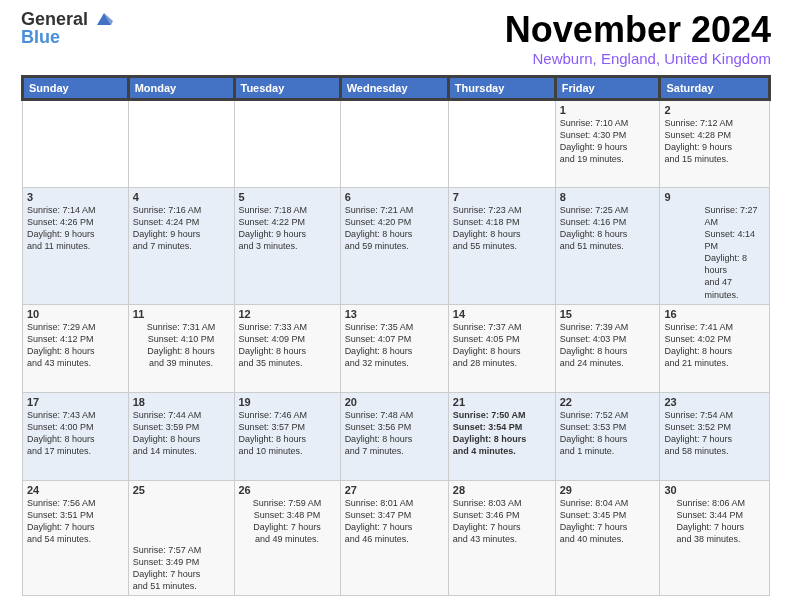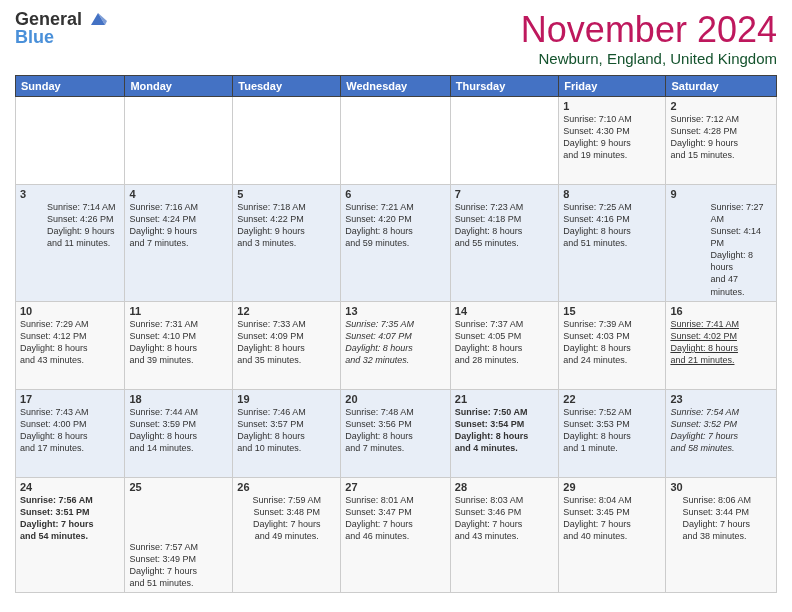--- a/index.html
+++ b/index.html
@@ -1,38 +1,38 @@
 <!DOCTYPE html>
 <html><head>
   <meta charset="utf-8">
   <style>
     * { box-sizing: border-box; margin: 0; padding: 0; }
     body { font-family: Arial, sans-serif; background: #fff; width: 792px; height: 612px; overflow: hidden; }
     
-    .page { width: 792px; height: 612px; padding: 10px 15px; }
+    .page { width: 792px; height: 612px; padding: 10px 21px; }
     
     .header { display: flex; justify-content: space-between; align-items: flex-start; margin-bottom: 8px; }
     
     .logo { display: flex; align-items: center; gap: 0; }
     .logo-text { font-size: 18px; font-weight: bold; color: #333; line-height: 1.1; }
     
     .title-block { text-align: right; }
-    .month-title { font-size: 36px; font-weight: normal; color: #be185d; line-height: 1.1; }
-    .location { font-size: 15px; color: #14532d; }
+    .month-title { font-size: 36px; font-weight: bold; color: #000000; line-height: 1.1; }
+    .location { font-size: 15px; color: #8b5cf6; }
     
     .calendar { width: 100%; border-collapse: collapse; }
     
     .calendar thead th {
       background-color: #4472c4;
       color: #fff;
       font-size: 11px;
       font-weight: bold;
       padding: 4px 5px;
       text-align: left;
-      border: 1px solid #404040;
+      border: 3px solid #404040;
     }
     
     .calendar tbody td {
       border: 1px solid #ccc;
       vertical-align: top;
       padding: 3px 4px;
       font-size: 9.5px;
       color: #333;
       width: 113px;
       height: 88px;
@@ -102,21 +102,21 @@
             <span class="day-num">2</span>
             <div class="day-info" style="white-space: pre-line;">Sunrise: 7:12 AM
 Sunset: 4:28 PM
 Daylight: 9 hours
 and 15 minutes.</div>
           </td>
         </tr>
         <tr>
           <td>
             <span class="day-num">3</span>
-            <div class="day-info" style="white-space: pre-line; margin-left: 27px;">Sunrise: 7:14 AM
+            <div class="day-info" style="white-space: pre-line;">Sunrise: 7:14 AM
 Sunset: 4:26 PM
 Daylight: 9 hours
 and 11 minutes.</div>
           </td>
           <td>
             <span class="day-num">4</span>
             <div class="day-info" style="white-space: pre-line;">Sunrise: 7:16 AM
 Sunset: 4:24 PM
 Daylight: 9 hours
 and 7 minutes.</div>
@@ -160,56 +160,56 @@
         <tr>
           <td>
             <span class="day-num">10</span>
             <div class="day-info" style="white-space: pre-line;">Sunrise: 7:29 AM
 Sunset: 4:12 PM
 Daylight: 8 hours
 and 43 minutes.</div>
           </td>
           <td>
             <span class="day-num">11</span>
-            <div class="day-info" style="white-space: pre-line;">Sunrise: 7:31 AM
+            <div class="day-info" style="white-space: pre-line; text-align: center;">Sunrise: 7:31 AM
 Sunset: 4:10 PM
 Daylight: 8 hours
 and 39 minutes.</div>
           </td>
           <td>
             <span class="day-num">12</span>
             <div class="day-info" style="white-space: pre-line;">Sunrise: 7:33 AM
 Sunset: 4:09 PM
 Daylight: 8 hours
 and 35 minutes.</div>
           </td>
           <td>
             <span class="day-num">13</span>
-            <div class="day-info" style="white-space: pre-line; font-style: italic;">Sunrise: 7:35 AM
+            <div class="day-info" style="white-space: pre-line;">Sunrise: 7:35 AM
 Sunset: 4:07 PM
 Daylight: 8 hours
 and 32 minutes.</div>
           </td>
           <td>
             <span class="day-num">14</span>
             <div class="day-info" style="white-space: pre-line;">Sunrise: 7:37 AM
 Sunset: 4:05 PM
 Daylight: 8 hours
 and 28 minutes.</div>
           </td>
           <td>
             <span class="day-num">15</span>
             <div class="day-info" style="white-space: pre-line;">Sunrise: 7:39 AM
 Sunset: 4:03 PM
 Daylight: 8 hours
 and 24 minutes.</div>
           </td>
           <td>
             <span class="day-num">16</span>
-            <div class="day-info" style="white-space: pre-line; text-decoration: underline;">Sunrise: 7:41 AM
+            <div class="day-info" style="white-space: pre-line;">Sunrise: 7:41 AM
 Sunset: 4:02 PM
 Daylight: 8 hours
 and 21 minutes.</div>
           </td>
         </tr>
         <tr>
           <td>
             <span class="day-num">17</span>
             <div class="day-info" style="white-space: pre-line;">Sunrise: 7:43 AM
 Sunset: 4:00 PM
@@ -246,30 +246,30 @@
           </td>
           <td>
             <span class="day-num">22</span>
             <div class="day-info" style="white-space: pre-line;">Sunrise: 7:52 AM
 Sunset: 3:53 PM
 Daylight: 8 hours
 and 1 minute.</div>
           </td>
           <td>
             <span class="day-num">23</span>
-            <div class="day-info" style="white-space: pre-line; font-style: italic;">Sunrise: 7:54 AM
+            <div class="day-info" style="white-space: pre-line;">Sunrise: 7:54 AM
 Sunset: 3:52 PM
 Daylight: 7 hours
 and 58 minutes.</div>
           </td>
         </tr>
         <tr>
           <td>
             <span class="day-num">24</span>
-            <div class="day-info" style="white-space: pre-line; font-weight: bold;">Sunrise: 7:56 AM
+            <div class="day-info" style="white-space: pre-line;">Sunrise: 7:56 AM
 Sunset: 3:51 PM
 Daylight: 7 hours
 and 54 minutes.</div>
           </td>
           <td>
             <span class="day-num">25</span>
             <div class="day-info" style="white-space: pre-line; margin-top: 48px;">Sunrise: 7:57 AM
 Sunset: 3:49 PM
 Daylight: 7 hours
 and 51 minutes.</div>

